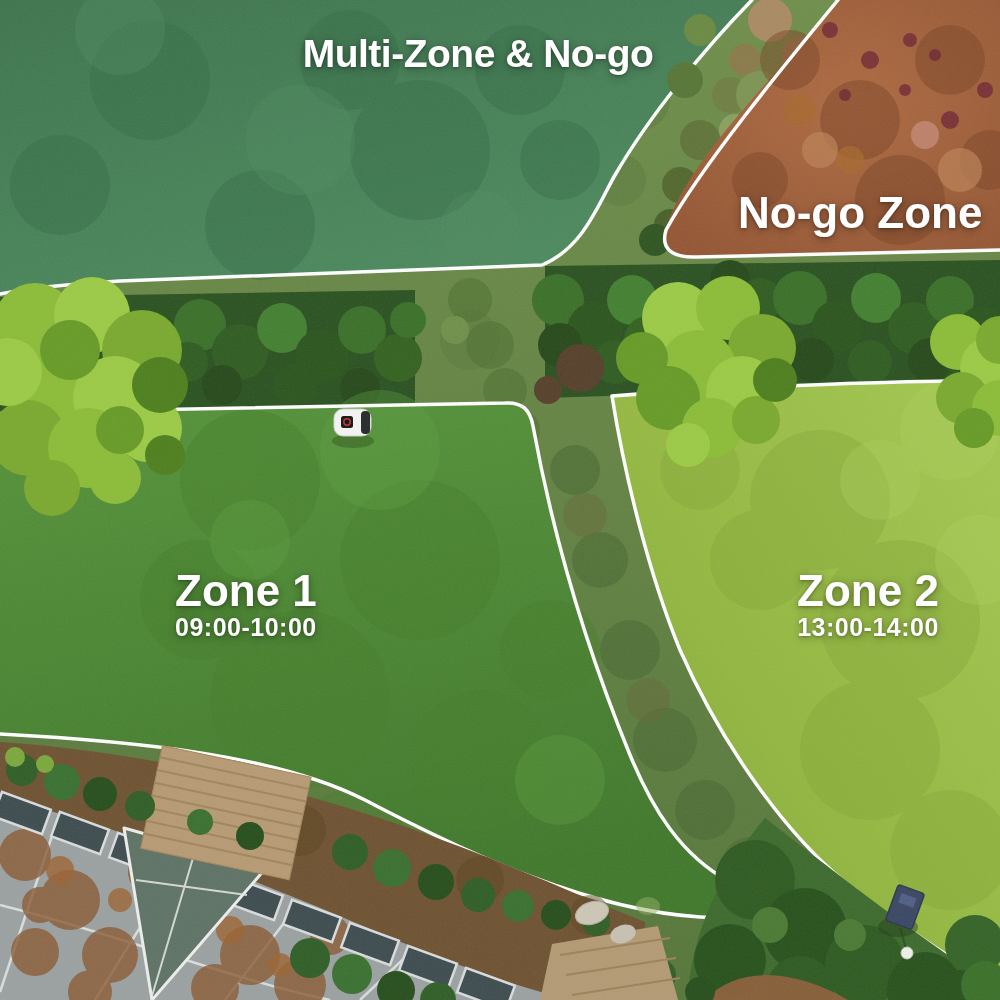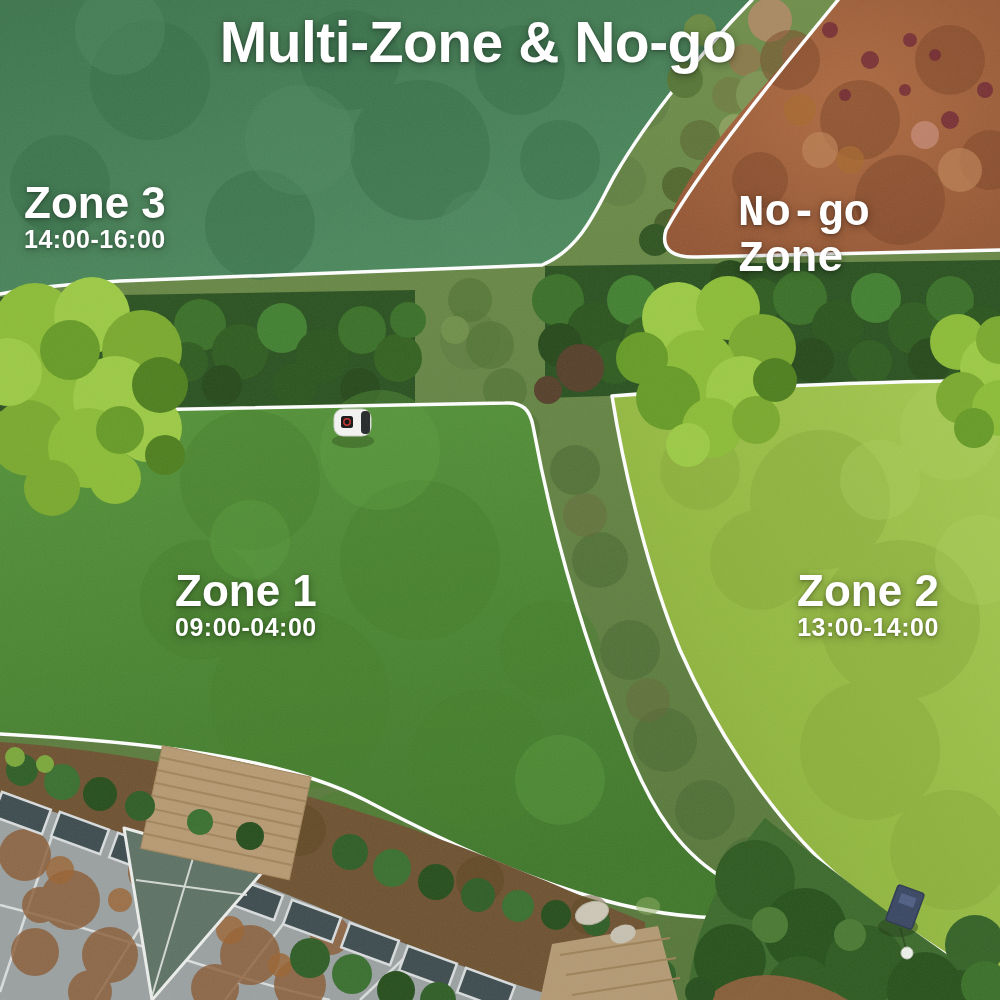--- a/index.html
+++ b/index.html
@@ -1,26 +1,26 @@
 <!DOCTYPE html>
 <html><head>
 <meta charset="utf-8">
 <style>
   html,body{margin:0;padding:0;background:#222;}
   .scene{position:relative;width:1000px;height:1000px;overflow:hidden;
          font-family:"Liberation Sans",sans-serif;background:#5d8a3f;}
   .scene svg{position:absolute;left:0;top:0;width:1000px;height:1000px;display:block;}
   .overlay-text{position:absolute;color:#fff;font-weight:700;
          text-shadow:0 2px 10px rgba(0,0,0,.32),0 1px 3px rgba(0,0,0,.28);}
-  .title{left:0;top:12px;width:956px;text-align:center;font-size:57px;
+  .title{left:0;top:23px;width:956px;text-align:center;font-size:39px;
          line-height:61px;letter-spacing:-0.5px;}
   .zone-label .zname{font-size:44px;line-height:46px;}
   .zone-label .ztime{font-size:25px;line-height:27px;letter-spacing:0.5px;}
   .lbl-zone3{left:24px;top:180px;}
-  .lbl-nogo{left:738px;top:190px;font-family:Liberation Mono, monospace;}
+  .lbl-nogo{left:738px;top:190px;}
   .lbl-zone1{left:175px;top:568px;width:300px;text-align:left;}
   .lbl-zone2{left:716px;top:568px;width:304px;text-align:center;}
 </style>
 </head>
 <body>
 
 <div class="scene">
 
 <svg viewBox="0 0 1000 1000">
   <defs>
@@ -385,32 +385,28 @@
     <circle cx="347" cy="422" r="3.2" fill="#111111" stroke="#c2332b" stroke-width="1.5"></circle>
   </g>
 
   <rect width="1000" height="1000" filter="url(#grain)" opacity="0.09"></rect>
 </svg>
 
 <div class="overlay-text title">
   <div>Multi-Zone &amp; No-go</div>
 </div>
 
-<div class="overlay-text zone-label lbl-zone3">
-  <div class="zname">Zone 3</div>
-  <div class="ztime">14:00-16:00</div>
-</div>
 
 <div class="overlay-text zone-label lbl-nogo">
   <div class="zname">No-go Zone</div>
 </div>
 
 <div class="overlay-text zone-label lbl-zone1">
   <div class="zname">Zone 1</div>
-  <div class="ztime">09:00-04:00</div>
+  <div class="ztime">09:00-10:00</div>
 </div>
 
 <div class="overlay-text zone-label lbl-zone2">
   <div class="zname">Zone 2</div>
   <div class="ztime">13:00-14:00</div>
 </div>
 
 </div>
 
 </body></html>

